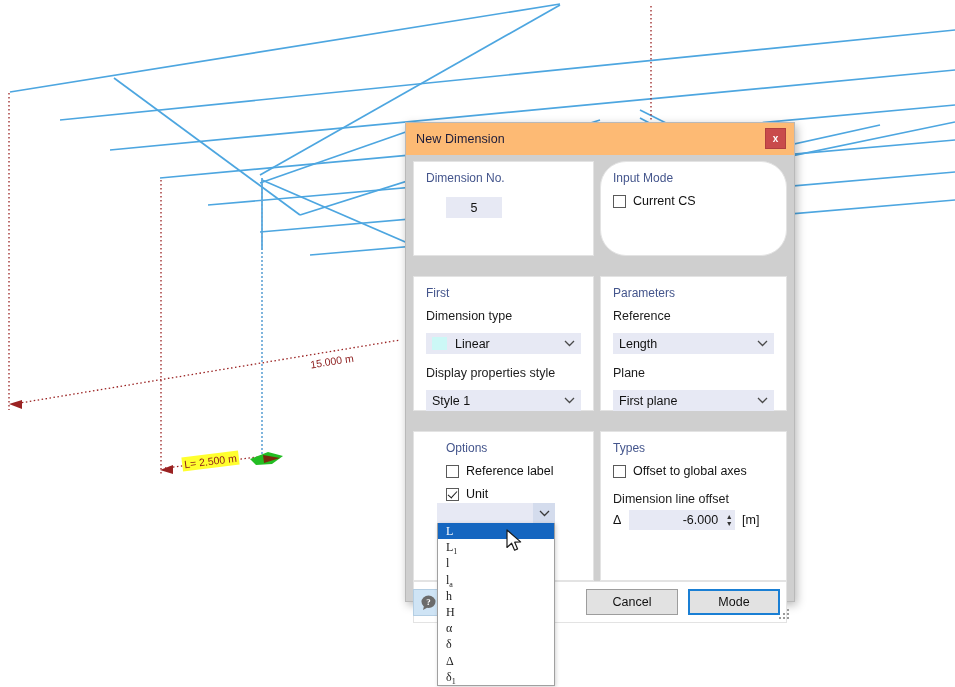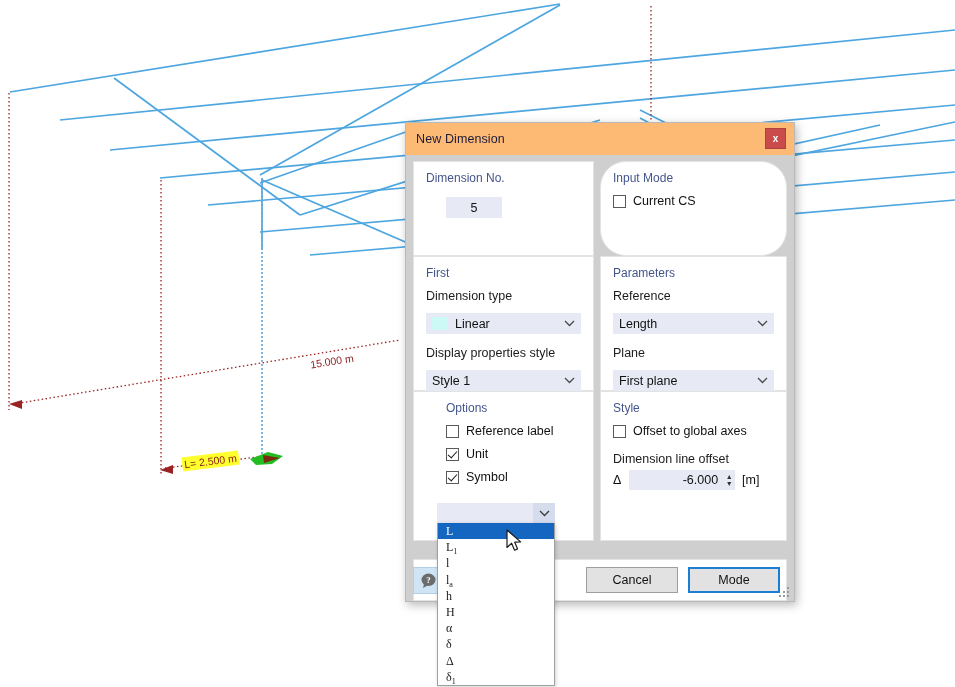--- a/index.html
+++ b/index.html
@@ -63,21 +63,21 @@
     align-items: center;
     justify-content: center;
     cursor: pointer;
     box-sizing: border-box;
   }
   #dialog-body {
     flex: 1 1 auto;
     padding: 6px 7px 0 7px;
     display: flex;
     flex-direction: column;
-    gap: 0;
+    gap: 20px;
     box-sizing: border-box;
     position: relative;
   }
   .row {
     display: flex;
     gap: 6px;
   }
   .panel {
     background: #ffffff;
     border: 1px solid #e3e3e3;
@@ -464,21 +464,21 @@
           <span class="cbox checked"></span>
           <span>Symbol</span>
         </div>
         <div class="cbrow" style="margin-top:22px;">
           <span class="cbox"></span>
           <span></span>
         </div>
       </div>
 
       <div class="panel" style="width:188px; height:150px;">
-        <div class="panel-title">Style</div>
+        <div class="panel-title">Types</div>
         <div class="cbrow">
           <span class="cbox"></span>
           <span>Offset to global axes</span>
         </div>
         <div class="field-label" style="margin-top:14px;">Dimension line offset</div>
         <div class="numfield">
           <span class="delta-sym">Δ</span>
           <span class="numbox">-6.000</span>
           <span class="spin">
             <span>▲</span>

